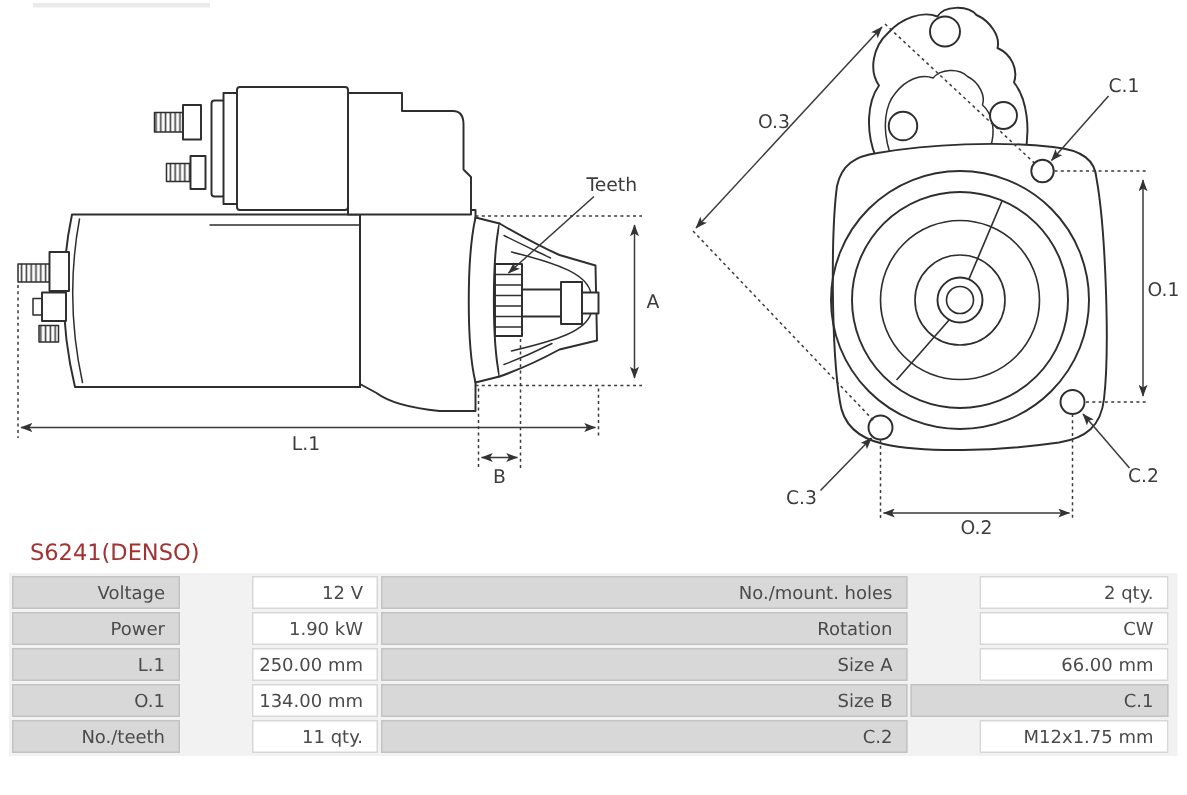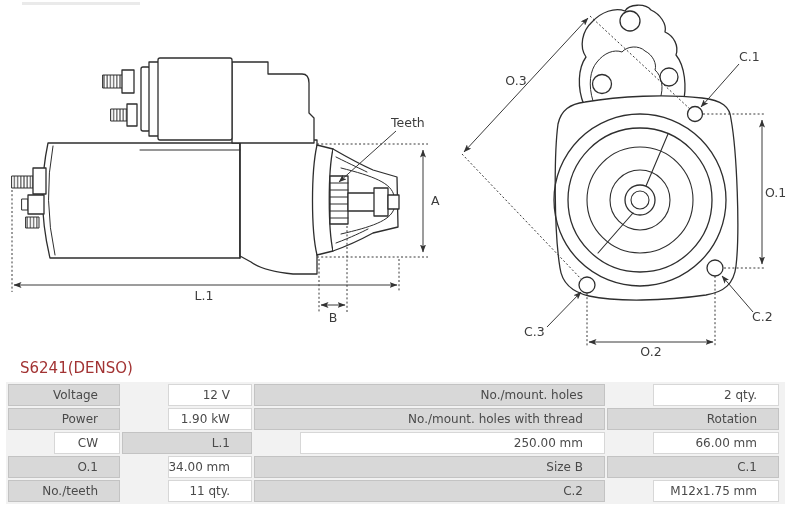--- a/index.html
+++ b/index.html
@@ -16,21 +16,21 @@
     font-size:15px;font-weight:400;color:#a23333;line-height:22px;
   }
   .spec-table{
     position:absolute;left:6px;top:382px;width:779px;
     background:#f2f2f2;padding:2px;box-sizing:border-box;
     display:grid;grid-template-columns:112px 130px 351px 172px;
     grid-auto-rows:22px;gap:2px;
   }
   .cell{
     display:flex;align-items:center;justify-content:flex-end;
-    font-size:12px;color:#4a4a4a;padding-right:21px;box-sizing:border-box;
+    font-size:12px;color:#4a4a4a;padding-right:9px;box-sizing:border-box;
     white-space:nowrap;overflow:hidden;
   }
   .cell.label{background:#d8d8d8;border:1px solid #c3c3c3;}
   .cell.value{background:#ffffff;border:1px solid #d7d7d7;margin-left:46px;}
 </style>
 </head>
 <body>
 
 <div class="artifact"></div>
 
@@ -159,27 +159,27 @@
 
 <div class="spec-table">
 
   <div class="cell label">Voltage</div>
   <div class="cell value">12 V</div>
   <div class="cell label">No./mount. holes</div>
   <div class="cell value">2 qty.</div>
 
   <div class="cell label">Power</div>
   <div class="cell value">1.90 kW</div>
-  <div class="cell label">No./mount. holes with thread</div>
 
   <div class="cell label">Rotation</div>
   <div class="cell value">CW</div>
   <div class="cell label">L.1</div>
   <div class="cell value">250.00 mm</div>
 
+  <div class="cell label">Size A</div>
   <div class="cell value">66.00 mm</div>
   <div class="cell label">O.1</div>
   <div class="cell value">134.00 mm</div>
 
   <div class="cell label">Size B</div>
   <div class="cell label">C.1</div>
 
   <div class="cell label">No./teeth</div>
   <div class="cell value">11 qty.</div>
   <div class="cell label">C.2</div>

